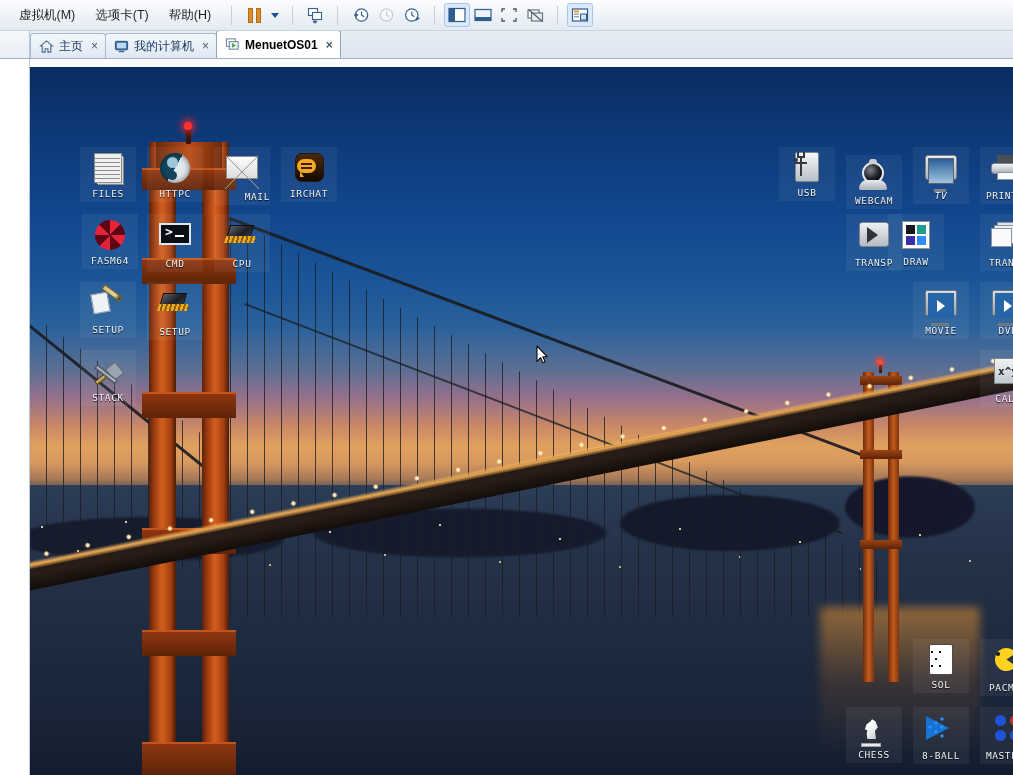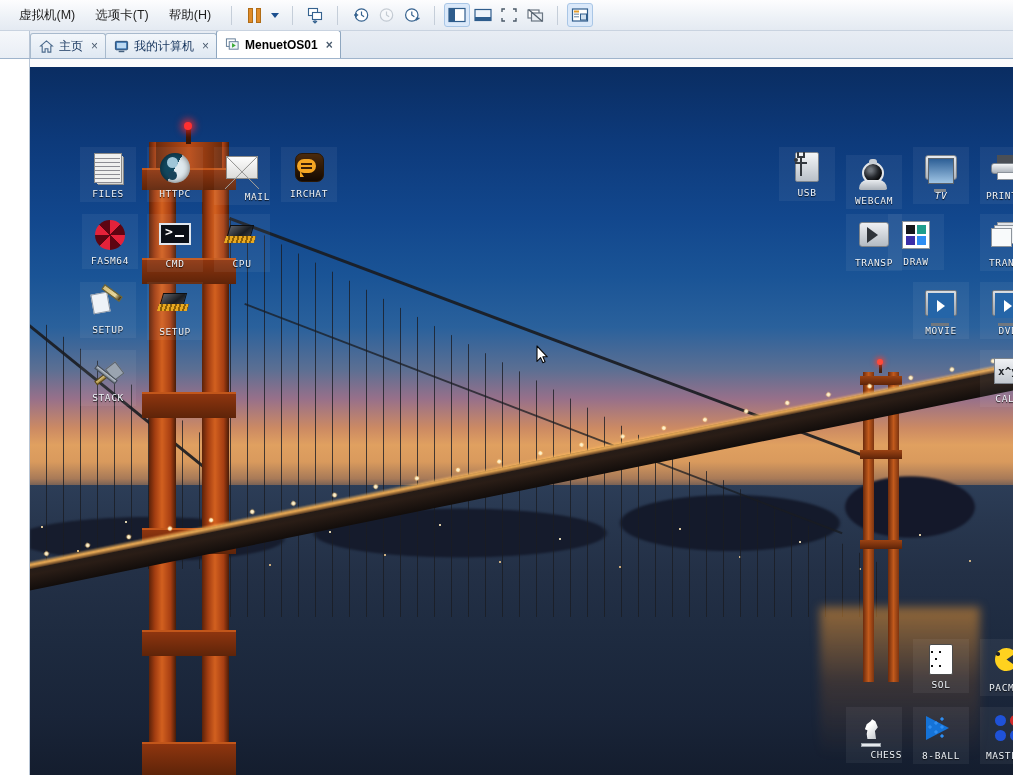--- a/index.html
+++ b/index.html
@@ -735,21 +735,21 @@
         </div>
         <div class="dicon" style="left: 950px; top: 572px;">
           <div class="gfx">
             <div class="ic-pacman">
               <i></i>
               <b></b>
             </div>
           </div>
           <div class="lbl">PACMAN</div>
         </div>
-        <div class="dicon" style="left: 816px; top: 640px; text-align: right;">
+        <div class="dicon" style="left: 816px; top: 640px;">
           <div class="gfx">
             <div class="ic-chess">
               <i></i>
               <b></b>
             </div>
           </div>
           <div class="lbl">CHESS</div>
         </div>
         <div class="dicon" style="left: 883px; top: 640px;">
           <div class="gfx">

